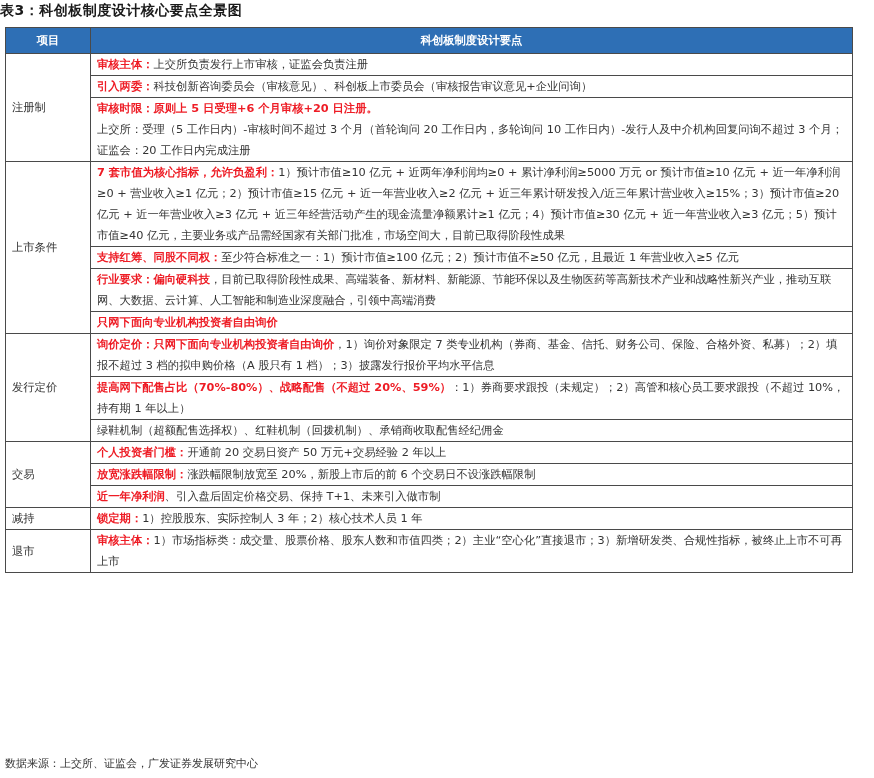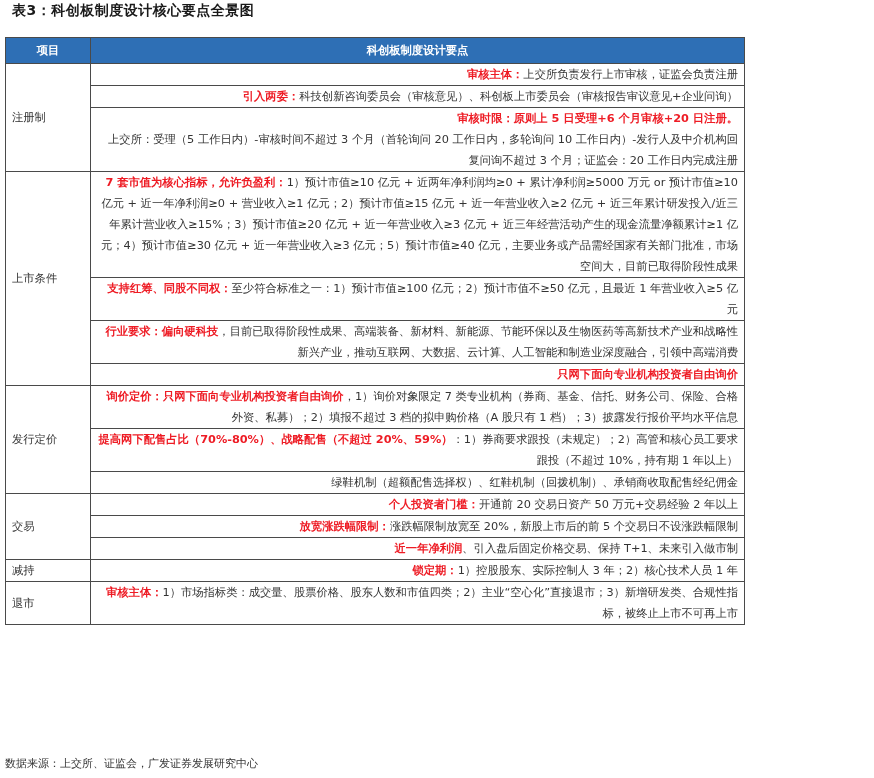--- a/index.html
+++ b/index.html
@@ -1,23 +1,23 @@
 <!DOCTYPE html>
 <html><head>
 <meta charset="utf-8">
 <style>
   html, body { margin: 0; padding: 0; background: #ffffff; }
   body { width: 874px; height: 778px; position: relative; overflow: hidden;
          font-family: "DejaVu Sans", "Liberation Sans", sans-serif; color: #333333; }
-  .title { position: absolute; left: 12px; top: 2px; font-size: 14px; font-weight: bold; color: #1a1a1a; letter-spacing: 0.5px; text-align: right; }
-  table.main { position: absolute; left: 5px; top: 37px; width: 740px; border-collapse: collapse; table-layout: fixed; border-radius: 16px; }
+  .title { position: absolute; left: 0; top: 2px; font-size: 14px; font-weight: bold; color: #1a1a1a; letter-spacing: 0.5px; text-align: right; }
+  table.main { position: absolute; left: 5px; top: 27px; width: 848px; border-collapse: collapse; table-layout: fixed; border-radius: 16px; }
   table.main td, table.main th { border: 1px solid #4a4a4a; font-size: 11.3px; line-height: 21px; padding: 0 6px; vertical-align: middle; word-break: break-all; }
   th { background: #2e6fb5; color: #ffffff; font-weight: bold; height: 25px; text-align: center; font-size: 11.3px; }
   td.cat { text-align: left; color: #333; width: 72px; }
-  td.c { padding: 2px 6px; text-align: right; }
+  td.c { padding: 2px 6px; text-align: left; }
   .hl { color: #ee1c25; font-weight: bold; }
   .source { position: absolute; left: 5px; top: 756px; font-size: 11px; color: #333; }
 </style>
 </head>
 <body>
 
 <div class="title">表3：科创板制度设计核心要点全景图</div>
 
 <table class="main">
   <colgroup>
@@ -62,21 +62,21 @@
         <td class="c"><span class="hl">提高网下配售占比（70%-80%）、战略配售（不超过 20%、59%）</span><span>：1）券商要求跟投（未规定）；2）高管和核心员工要求跟投（不超过 10%，持有期 1 年以上）</span></td>
       </tr>
       <tr>
         <td class="c"><span class="hl"></span><span>绿鞋机制（超额配售选择权）、红鞋机制（回拨机制）、承销商收取配售经纪佣金</span></td>
       </tr>
       <tr>
         <td class="cat" rowspan="3">交易</td>
         <td class="c"><span class="hl">个人投资者门槛：</span><span>开通前 20 交易日资产 50 万元+交易经验 2 年以上</span></td>
       </tr>
       <tr>
-        <td class="c"><span class="hl">放宽涨跌幅限制：</span><span>涨跌幅限制放宽至 20%，新股上市后的前 5 个交易日不设涨跌幅限制</span></td>
+        <td class="c"><span class="hl">放宽涨跌幅限制：</span><span>涨跌幅限制放宽至 20%，新股上市后的前 6 个交易日不设涨跌幅限制</span></td>
       </tr>
       <tr>
         <td class="c"><span class="hl">近一年净利润</span><span>、引入盘后固定价格交易、保持 T+1、未来引入做市制</span></td>
       </tr>
       <tr>
         <td class="cat" rowspan="1">减持</td>
         <td class="c"><span class="hl">锁定期：</span><span>1）控股股东、实际控制人 3 年；2）核心技术人员 1 年</span></td>
       </tr>
       <tr>
         <td class="cat" rowspan="1">退市</td>

